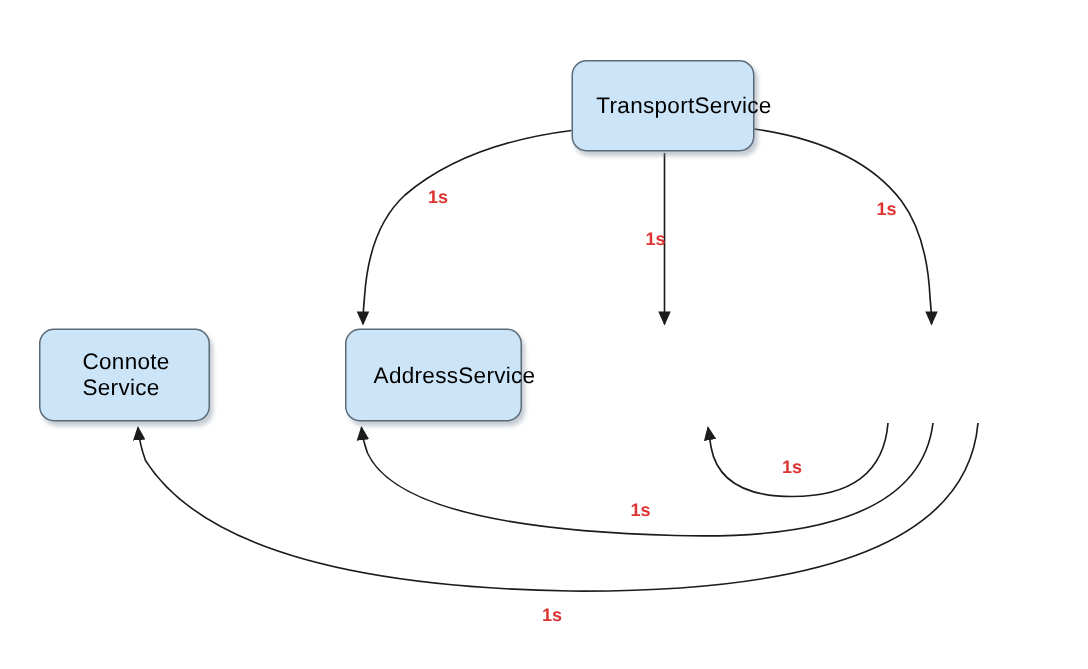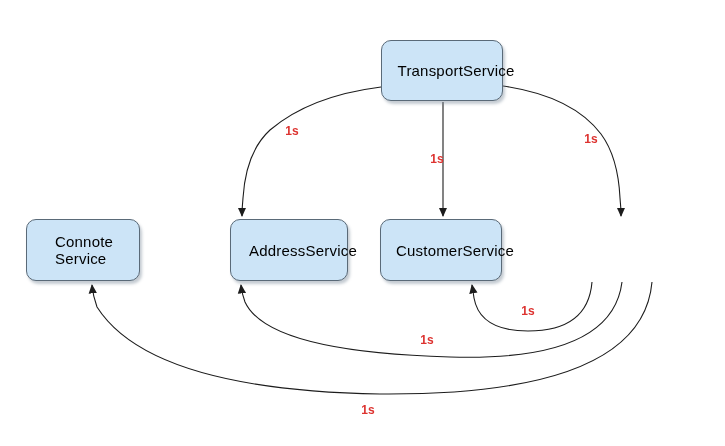--- a/index.html
+++ b/index.html
@@ -76,23 +76,20 @@
   </div>
 
   <div class="node" style="left:26px; top:219px; width:114px; height:62px;align-items:center;">
     <span>Connote Service</span>
   </div>
 
   <div class="node" style="left:182px; top:219px; width:118px; height:62px;margin-left:48px;">
     <span>AddressService</span>
   </div>
 
-  <div class="node" style="left:380px; top:219px; width:122px; height:62px;">
-    <span>CustomerService</span>
-  </div>
 
 
   <div class="edge-label" style="left:292px; top:131px;">1s</div>
   <div class="edge-label" style="left:437px; top:159px;">1s</div>
   <div class="edge-label" style="left:591px; top:139px;">1s</div>
   <div class="edge-label" style="left:528px; top:311px;">1s</div>
   <div class="edge-label" style="left:427px; top:340px;">1s</div>
   <div class="edge-label" style="left:368px; top:410px;">1s</div>
 
 </div>

